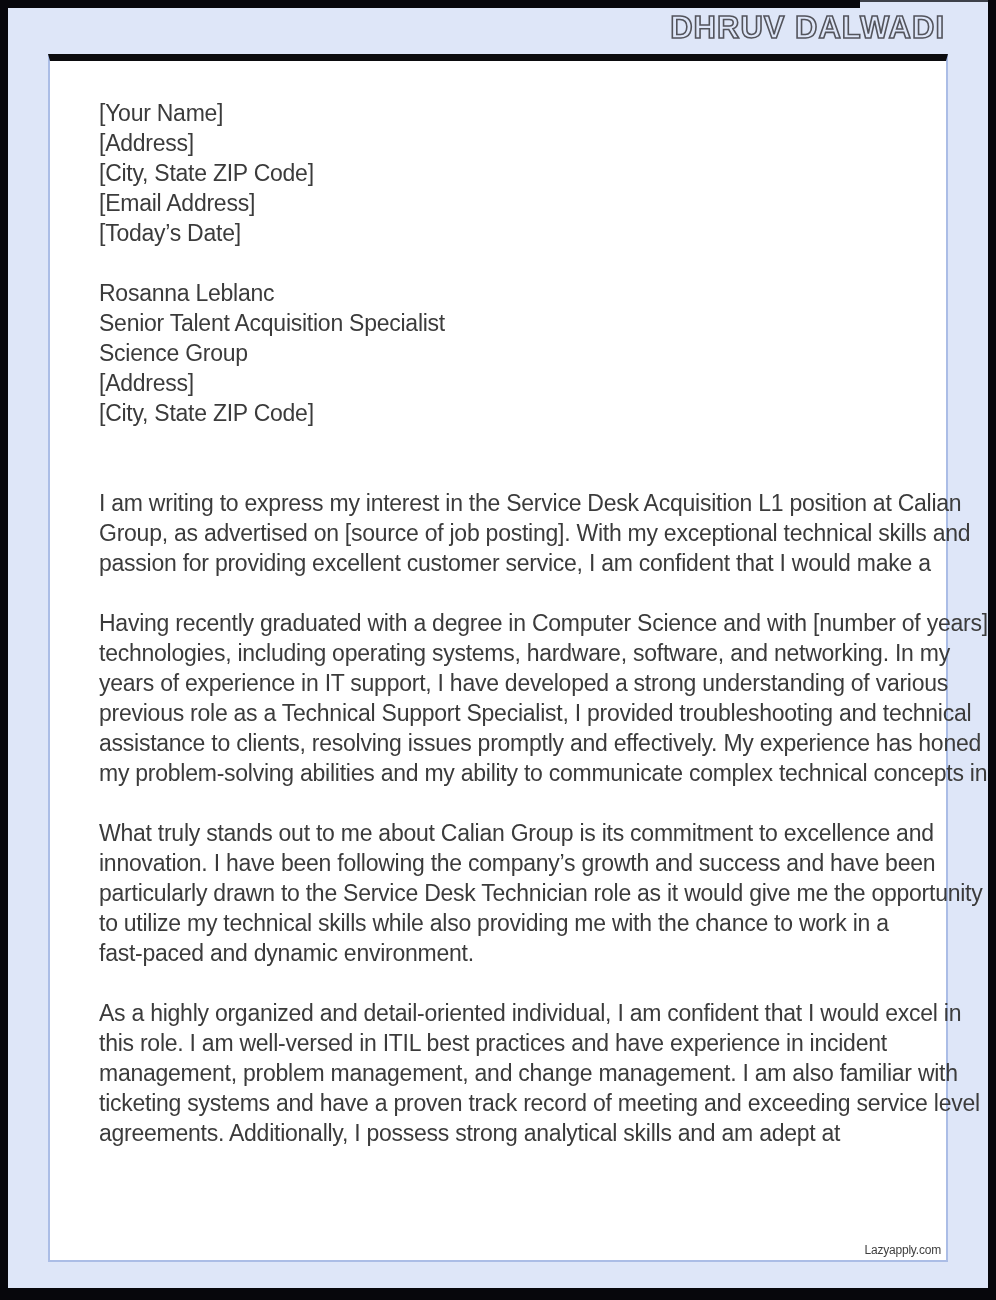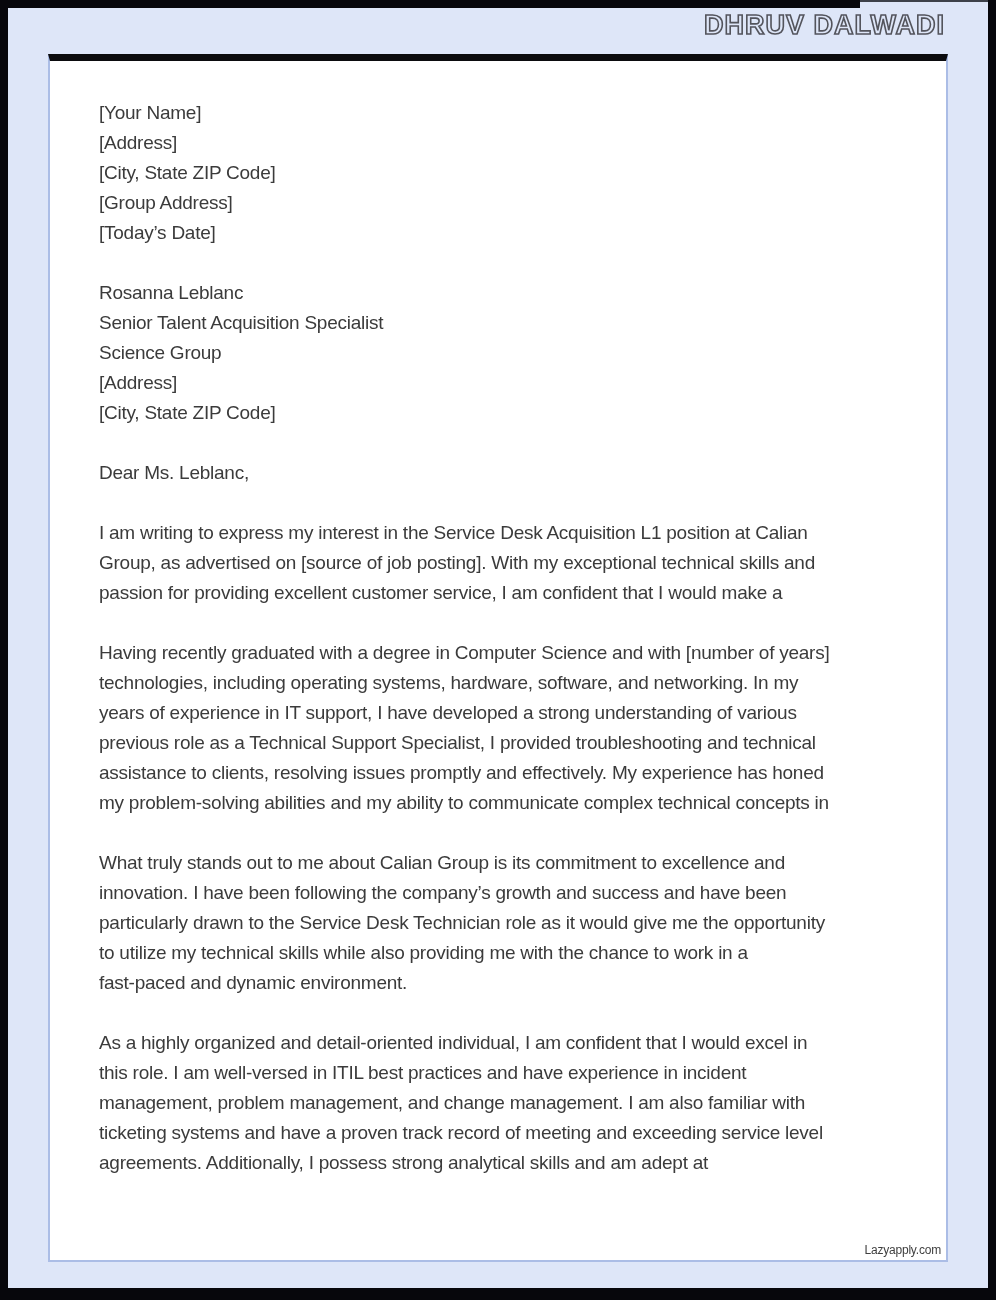--- a/index.html
+++ b/index.html
@@ -14,21 +14,21 @@
   .frame{position:absolute;background:#07070c;z-index:10;}
   .frame-top-hairline{left:0;top:0;width:996px;height:2px;background:#3d4049;}
   .frame-top{left:0;top:0;width:860px;height:8px;}
   .frame-left{left:0;top:0;width:8px;height:1300px;}
   .frame-right{right:0;top:0;width:8px;height:1300px;}
   .frame-bottom{left:0;bottom:0;width:996px;height:12px;}
 
   
   .header-name{
     position:absolute;top:12px;right:51px;
-    font-size:27px;font-weight:bold;letter-spacing:1px;
+    font-size:31px;font-weight:bold;letter-spacing:1px;
     line-height:1;
     color:transparent;
     -webkit-text-stroke:1.6px #53545c;
     z-index:3;
     white-space:nowrap;
   }
 
   
   .page{
     position:absolute;left:48px;top:54px;
@@ -38,21 +38,21 @@
     border-top:7px solid #0b0b0e;
     border-left:2px solid #abbde6;
     border-right:2px solid #abbde6;
     border-bottom:2px solid #abbde6;
     z-index:2;
   }
   .letter-body{
     position:absolute;left:49px;top:37px;
     width:810px;
     color:#3b3b3b;
-    font-size:19px;
+    font-size:23px;
     letter-spacing:-0.25px;
   }
   .line{height:30px;line-height:30px;white-space:nowrap;}
   .spacer{height:30px;}
   .watermark{
     position:absolute;right:5px;bottom:1px;
     font-size:12px;color:#3f3f3f;letter-spacing:-0.2px;
     background:#ffffff;
     line-height:17px;
     z-index:4;
@@ -62,33 +62,32 @@
 <body>
 
 <div class="header-name">DHRUV DALWADI</div>
 
 <div class="page">
   <div class="letter-body">
     <div class="block">
         <div class="line">[Your Name]</div>
         <div class="line">[Address]</div>
         <div class="line">[City, State ZIP Code]</div>
-        <div class="line">[Group Address]</div>
+        <div class="line">[Email Address]</div>
         <div class="line">[Today’s Date]</div>
       </div>
     <div class="spacer"></div>
     <div class="block">
         <div class="line">Rosanna Leblanc</div>
         <div class="line">Senior Talent Acquisition Specialist</div>
         <div class="line">Science Group</div>
         <div class="line">[Address]</div>
         <div class="line">[City, State ZIP Code]</div>
       </div>
     <div class="spacer"></div>
-    <div class="line">Dear Ms. Leblanc,</div>
     <div class="spacer"></div>
     <div class="block">
         <div class="line">I am writing to express my interest in the Service Desk Acquisition L1 position at Calian</div>
         <div class="line">Group, as advertised on [source of job posting]. With my exceptional technical skills and</div>
         <div class="line">passion for providing excellent customer service, I am confident that I would make a</div>
       </div>
     <div class="spacer"></div>
     <div class="block">
         <div class="line">Having recently graduated with a degree in Computer Science and with [number of years]</div>
         <div class="line">technologies, including operating systems, hardware, software, and networking. In my</div>

